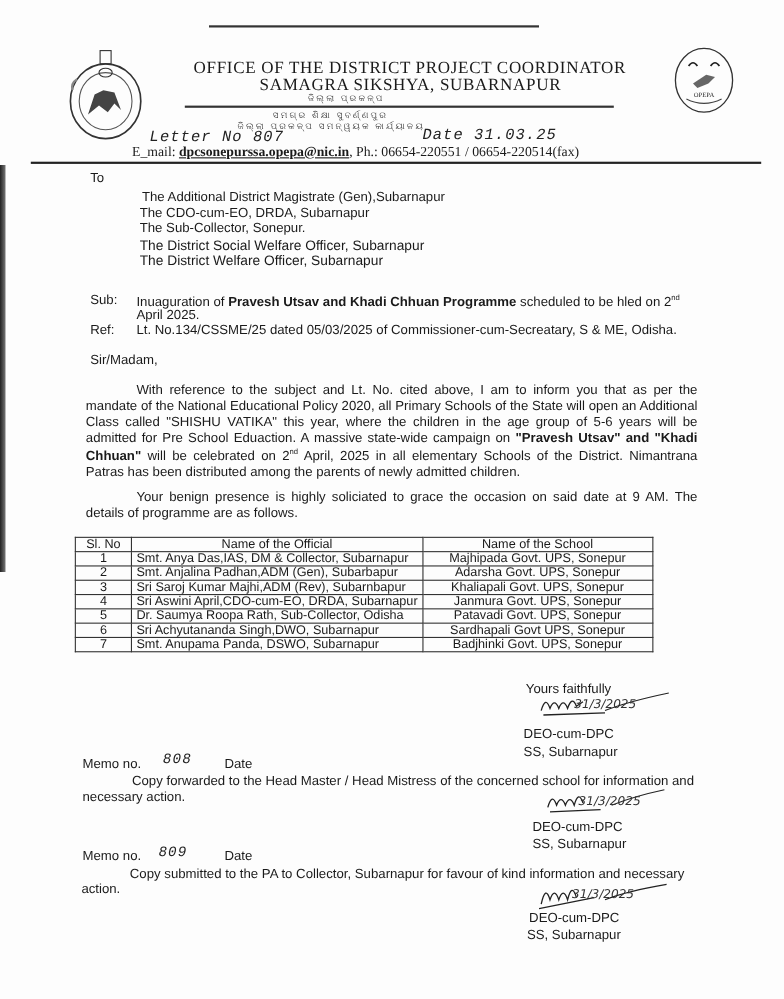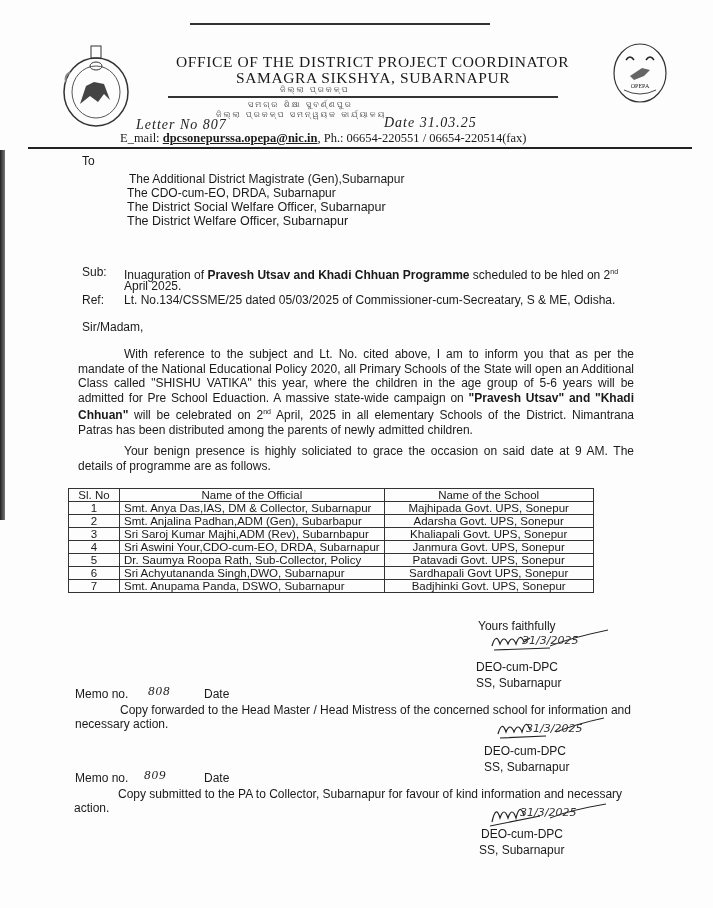--- a/index.html
+++ b/index.html
@@ -3,21 +3,21 @@
 <meta charset="utf-8">
 <style>
   html, body { margin:0; padding:0; }
   body { width:713px; height:908px; background:#fdfdfd; position:relative; overflow:hidden;
          font-family:"Liberation Sans", sans-serif; color:#1a1a1a; }
   .abs { position:absolute; }
   .leftstrip { left:0; top:150px; width:5px; height:370px; background:linear-gradient(to right,#222,#777); }
   .topline { left:190px; top:23px; width:300px; height:2px; background:#333; }
   .hdr-title { font-family:"Liberation Serif", serif; font-size:15.5px; letter-spacing:0.6px; white-space:nowrap; }
   .odia { font-size:8px; color:#444; letter-spacing:2px; white-space:nowrap; }
-  .hand { font-family:Liberation Serif, serif; font-size:14px; color:#222; letter-spacing:1px; white-space:nowrap; font-style:italic; }
+  .hand { font-family:Liberation Mono, monospace; font-size:14px; color:#222; letter-spacing:1px; white-space:nowrap; font-style:italic; }
   .email { font-family:"Liberation Serif", serif; font-size:12.5px; white-space:nowrap; }
   .email b { text-decoration:underline; }
   .hr { left:28px; top:147px; width:664px; height:2px; background:#222; }
   .txt { font-size:12px; line-height:14px; white-space:nowrap; }
   .para { font-size:12px; line-height:14.5px; text-align:justify; }
   table.prog { position:absolute; left:68px; top:488px; border-collapse:collapse; font-size:11.5px; }
   table.prog td, table.prog th { border:1px solid #333; padding:0 4px; height:12px; line-height:12px; font-weight:normal; white-space:nowrap; }
   table.prog th { text-align:center; }
   .c1 { width:42px; text-align:center; }
   .c2 { width:246px; }
@@ -62,20 +62,21 @@
   <span>E_mail:</span>
   <b>dpcsonepurssa.opepa@nic.in</b><span>, Ph.: 06654-220551 / 06654-220514(fax)</span>
 </div>
 <div class="abs hr"></div>
 
 <div class="abs txt" style="left:82px;top:154px">To</div>
 
 <div class="abs" style="left:127px;top:172px">
   <div class="txt" style="height:14px;padding-left:2px">The Additional District Magistrate (Gen),Subarnapur</div>
   <div class="txt" style="height:14px">The CDO-cum-EO, DRDA, Subarnapur</div>
+  <div class="txt" style="height:16px">The Sub-Collector, Sonepur.</div>
   <div class="txt" style="height:14px;font-size:12.5px">The District Social Welfare Officer, Subarnapur</div>
   <div class="txt" style="height:17px;font-size:12.5px">The District Welfare Officer, Subarnapur</div>
 </div>
 
 <div class="abs txt" style="left:82px;top:265px">Sub:</div>
 <div class="abs txt" style="left:124px;top:265px">
   <span>Inuaguration of </span><b>Pravesh Utsav and Khadi Chhuan Programme</b><span> scheduled to be hled on 2</span><sup style="font-size:7px">nd</sup>
 </div>
 <div class="abs txt" style="left:124px;top:279px">April 2025.</div>
 
@@ -109,26 +110,26 @@
         <td class="c2">Smt. Anjalina Padhan,ADM (Gen), Subarbapur</td>
         <td class="c3">Adarsha Govt. UPS, Sonepur</td>
       </tr>
     <tr>
         <td class="c1">3</td>
         <td class="c2">Sri Saroj Kumar Majhi,ADM (Rev), Subarnbapur</td>
         <td class="c3">Khaliapali Govt. UPS, Sonepur</td>
       </tr>
     <tr>
         <td class="c1">4</td>
-        <td class="c2">Sri Aswini Your,CDO-cum-EO, DRDA, Subarnapur</td>
+        <td class="c2">Sri Aswini April,CDO-cum-EO, DRDA, Subarnapur</td>
         <td class="c3">Janmura Govt. UPS, Sonepur</td>
       </tr>
     <tr>
         <td class="c1">5</td>
-        <td class="c2">Dr. Saumya Roopa Rath, Sub-Collector, Policy</td>
+        <td class="c2">Dr. Saumya Roopa Rath, Sub-Collector, Odisha</td>
         <td class="c3">Patavadi Govt. UPS, Sonepur</td>
       </tr>
     <tr>
         <td class="c1">6</td>
         <td class="c2">Sri Achyutananda Singh,DWO, Subarnapur</td>
         <td class="c3">Sardhapali Govt UPS, Sonepur</td>
       </tr>
     <tr>
         <td class="c1">7</td>
         <td class="c2">Smt. Anupama Panda, DSWO, Subarnapur</td>

